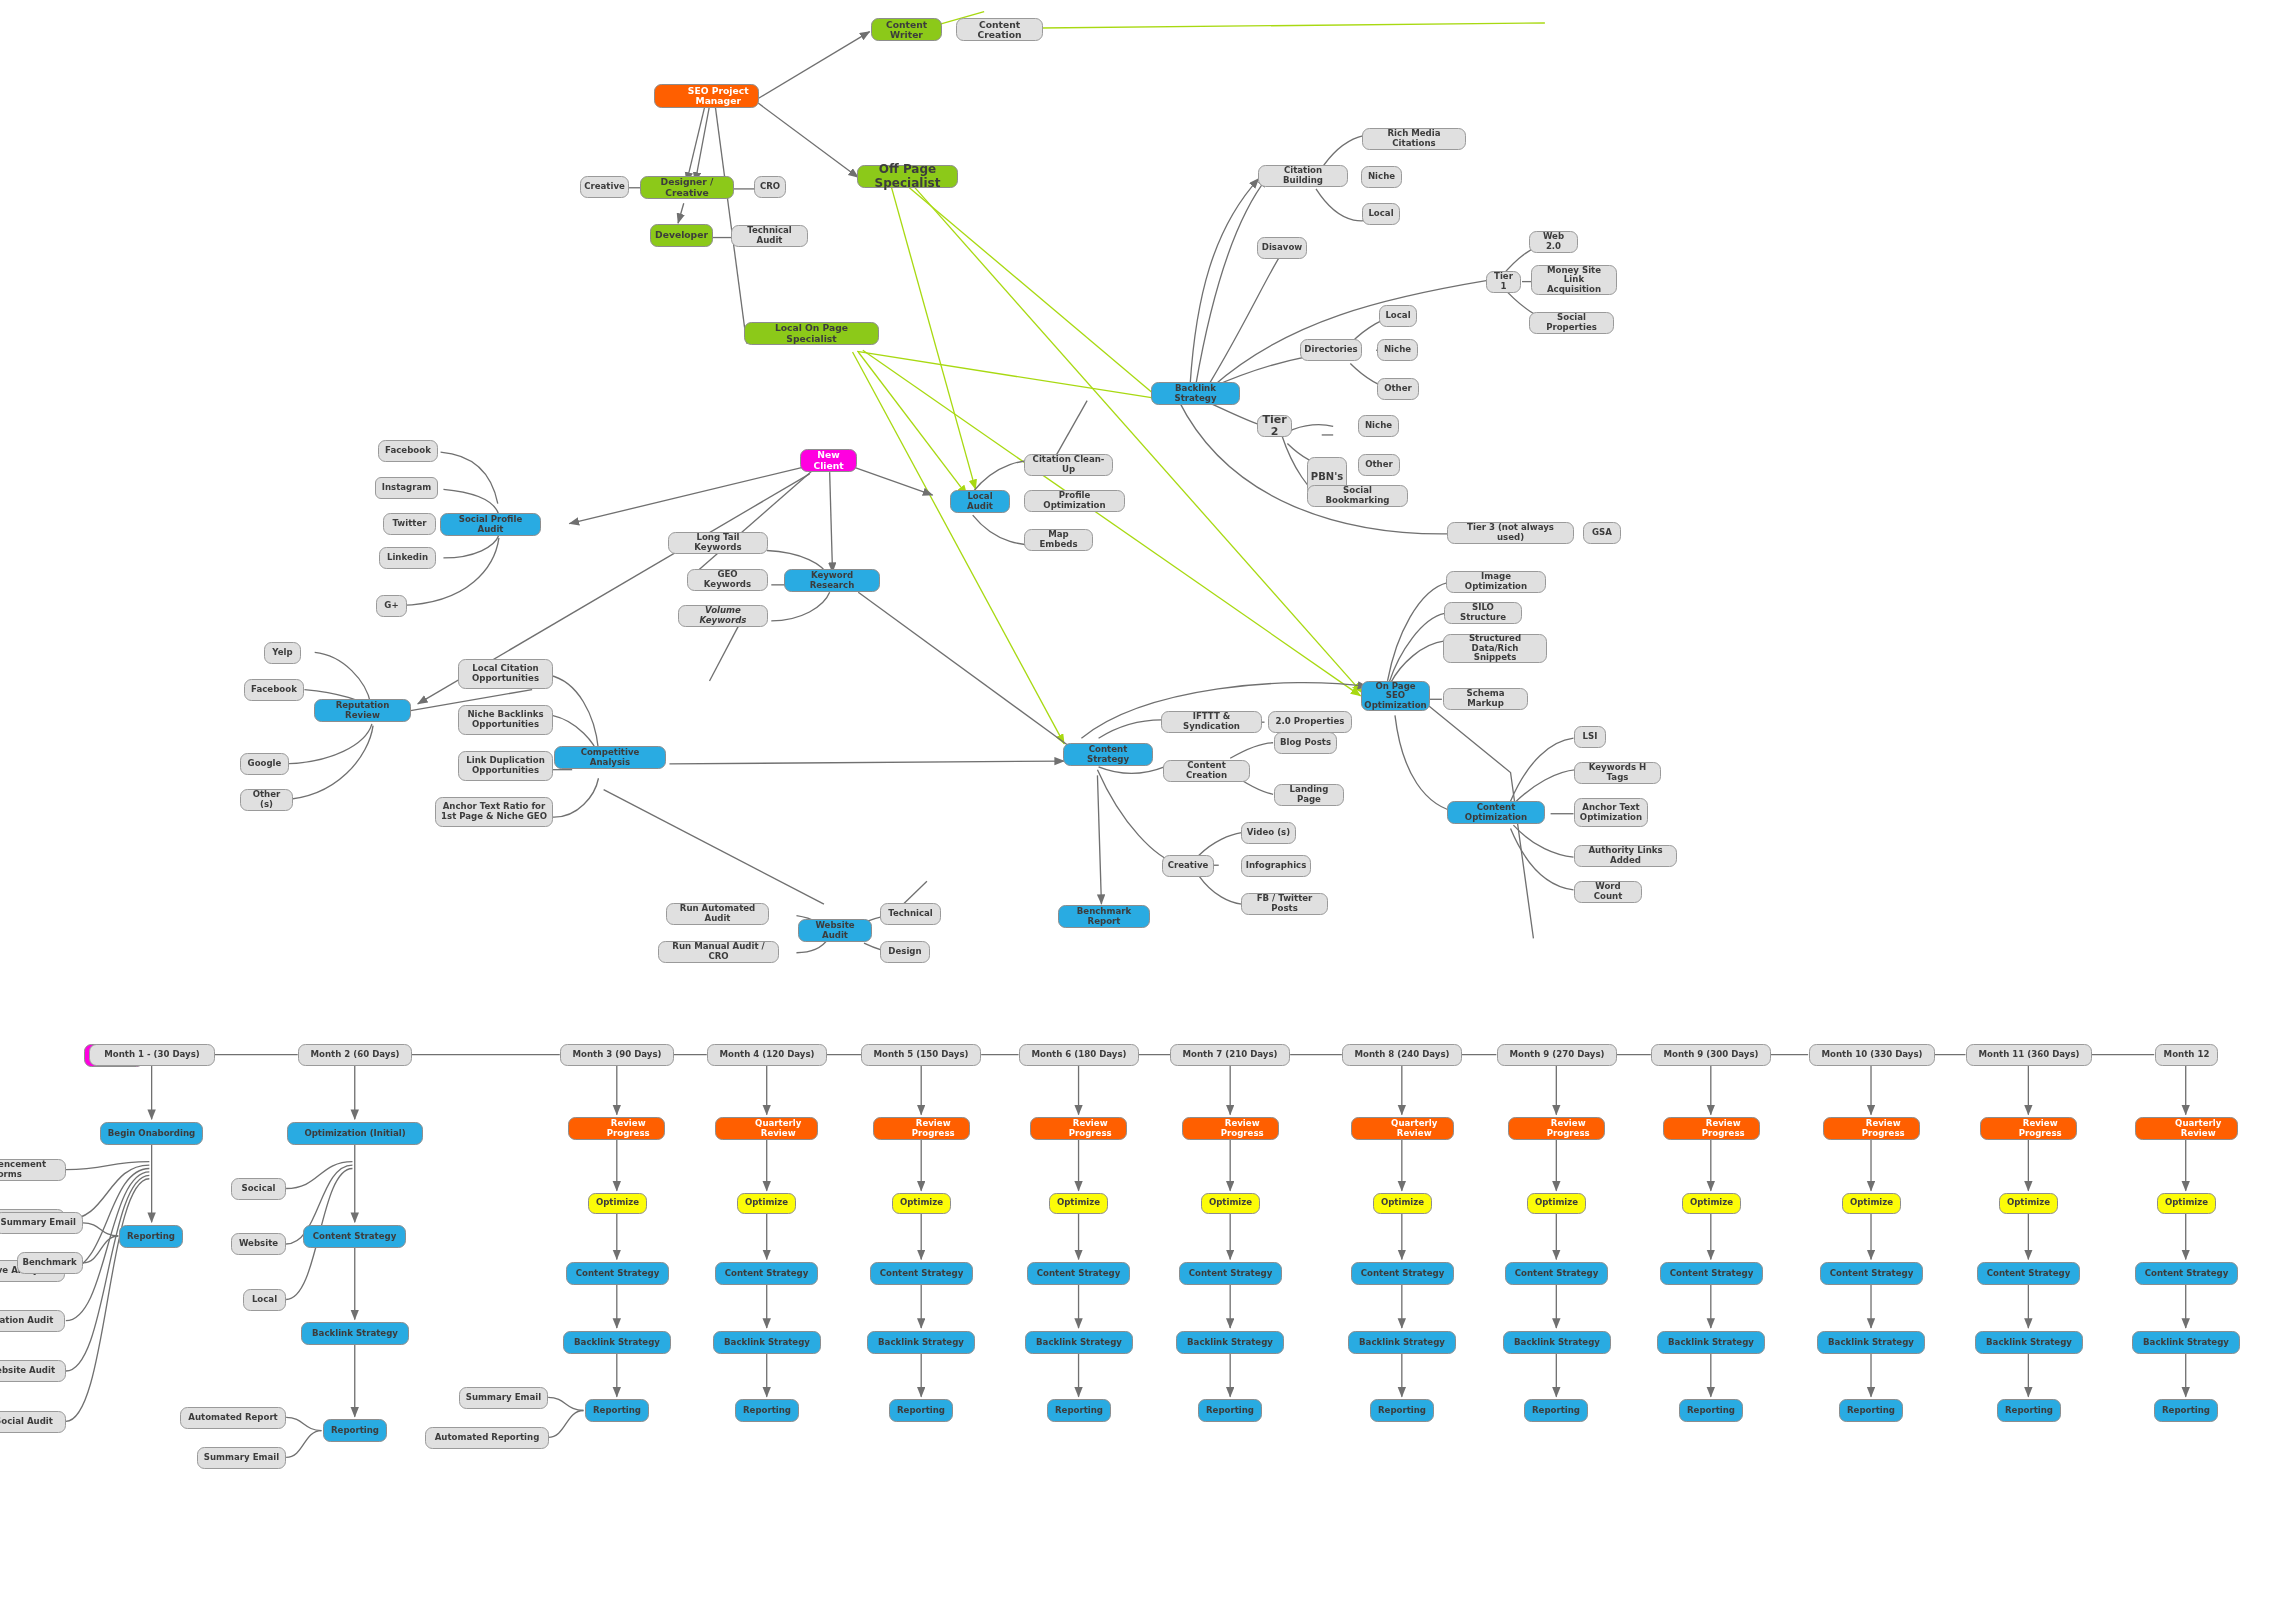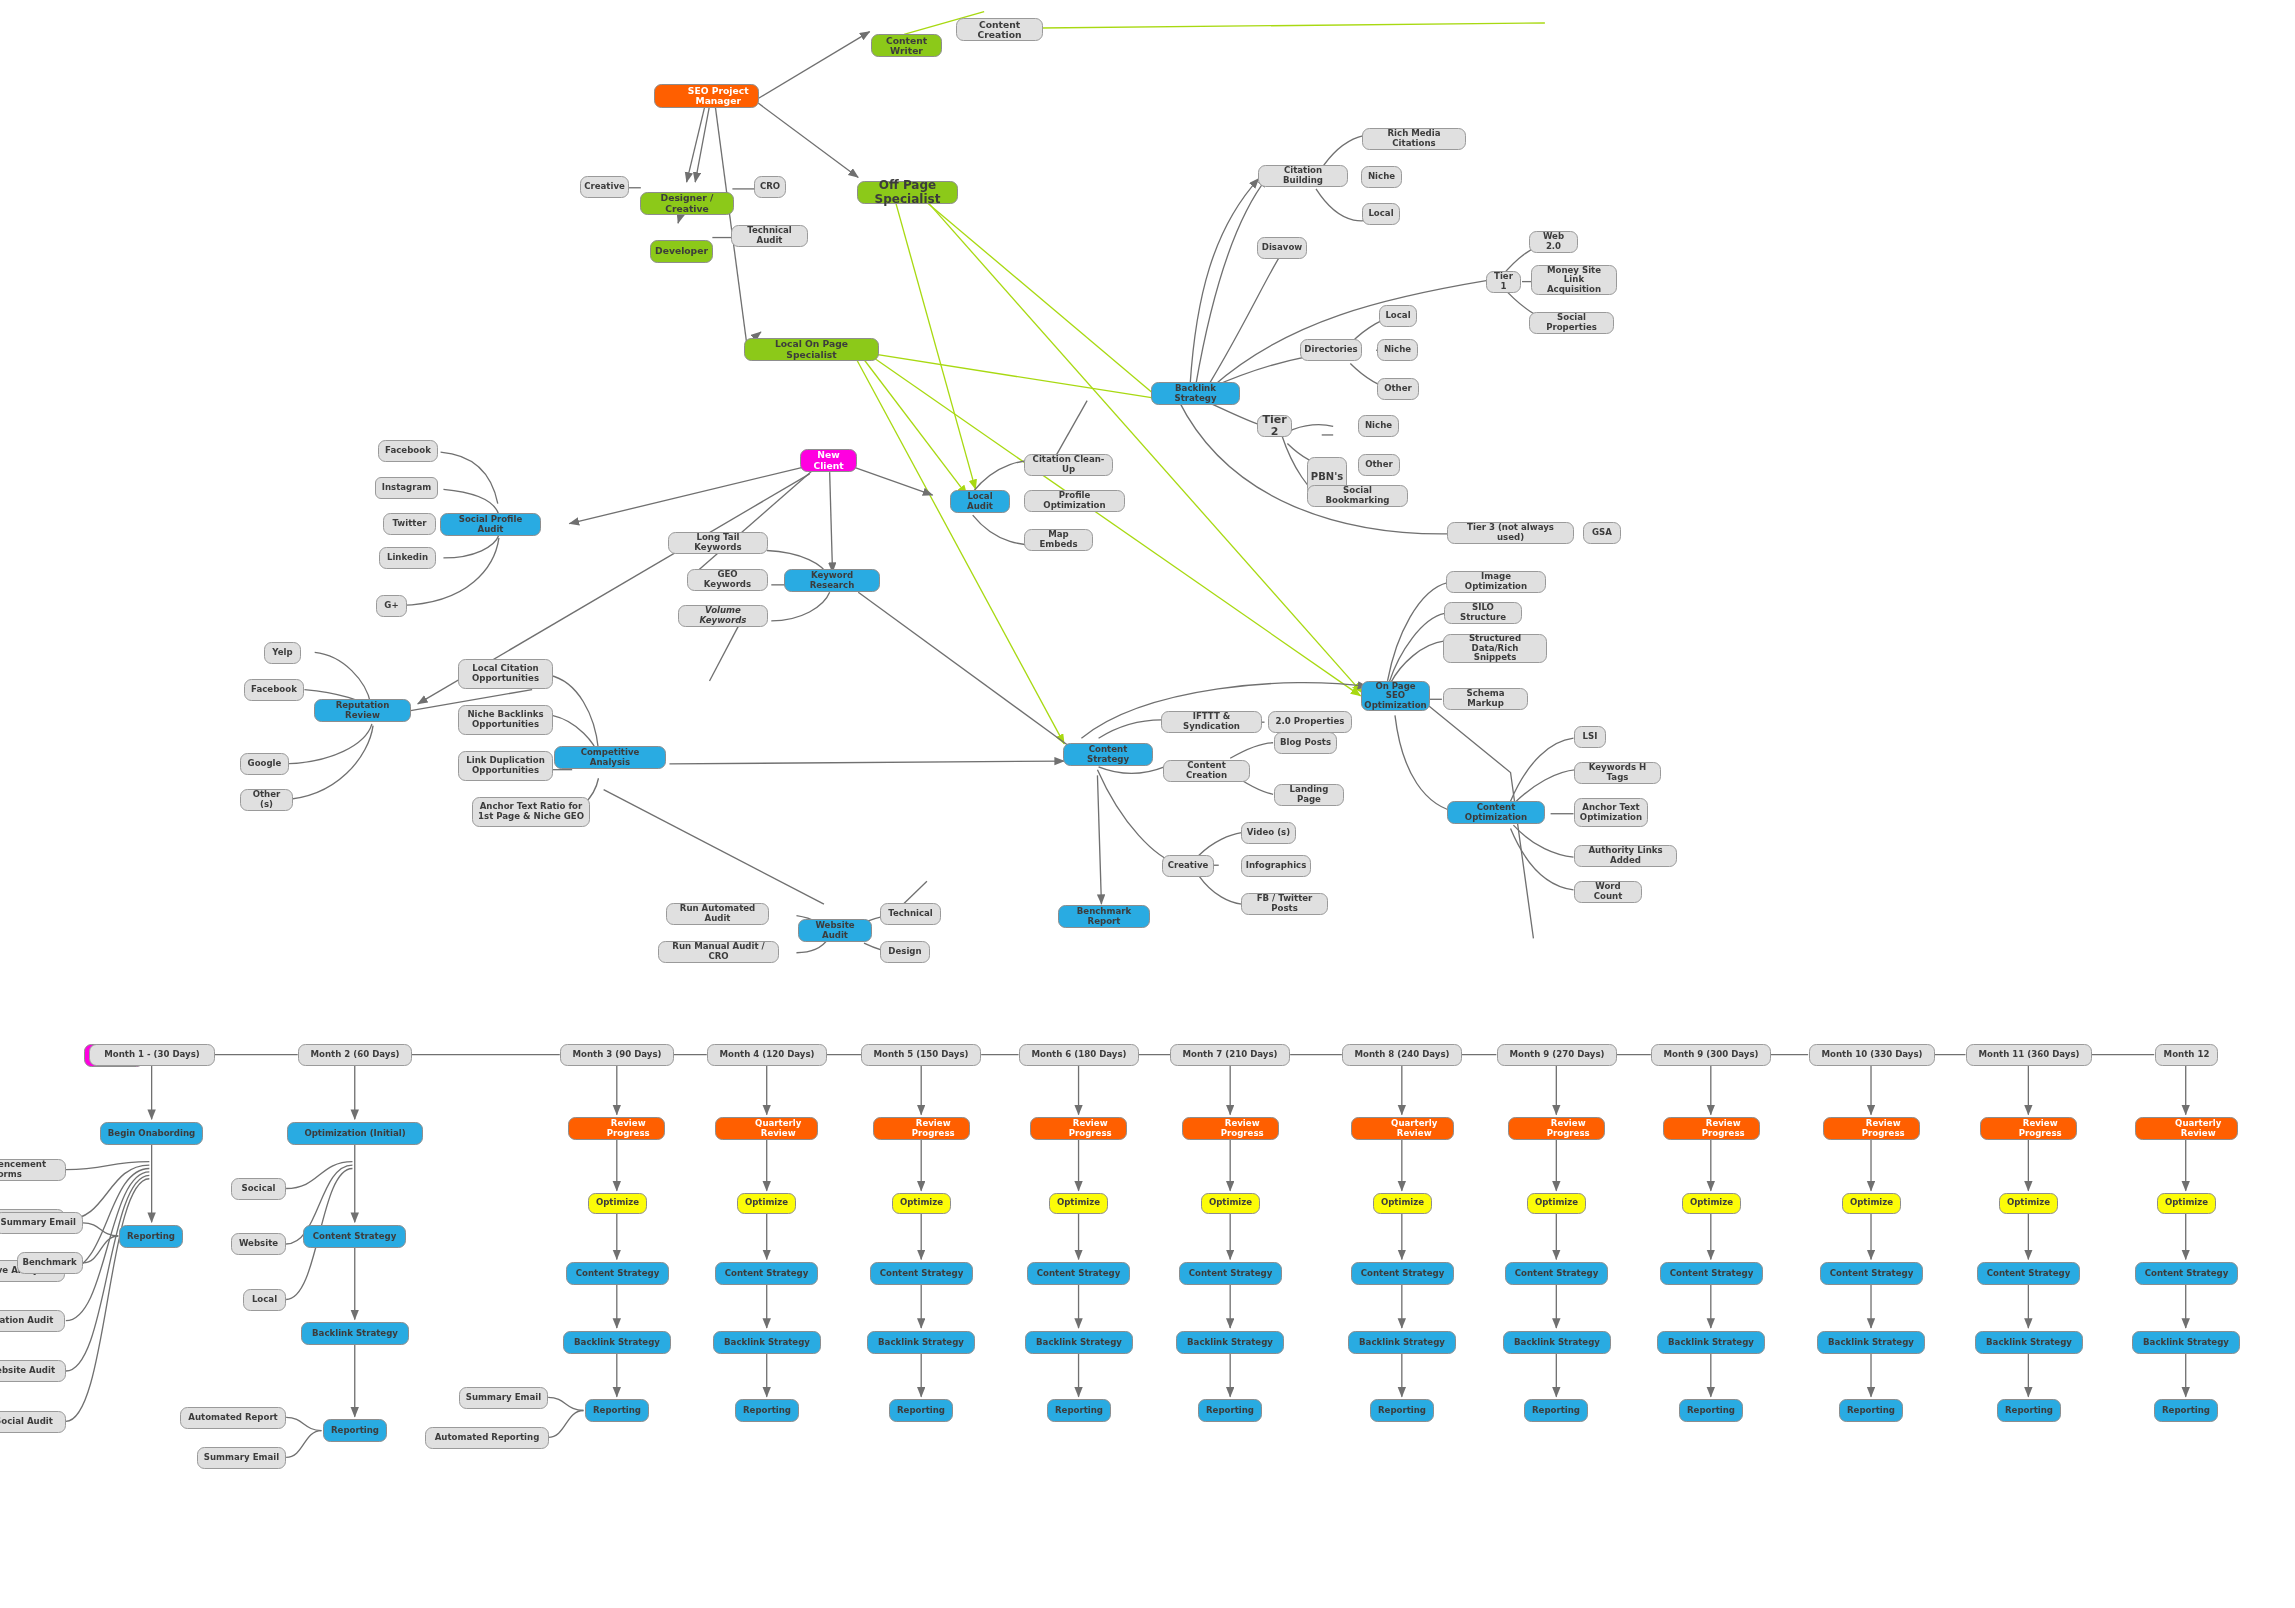--- a/index.html
+++ b/index.html
@@ -16,21 +16,21 @@
     background:#e0e0e0;
     color:#3c3c3c;
     font-weight:bold;
     line-height:1.12;
     padding:1.7px 4.6px;
     white-space:pre-line;
     z-index:5;
   }
   .n-grey{background:#e0e0e0;border-color:#9a9a9a;color:#3c3c3c;}
   .n-blue{background:#29abe2;border-color:#8d8d8d;color:#3c3c3c;}
-  .n-green{background:#8cc919;border-color:#8d8d8d;color:#3c3c3c;margin-top:16px;}
+  .n-green{background:#8cc919;border-color:#8d8d8d;color:#3c3c3c;}
   .n-orange{background:#ff5f00;border-color:#8d8d8d;color:#ffffff;padding-left:28px;}
   .n-magenta{background:#ff00e0;border-color:#8d8d8d;color:#ffffff;}
   .n-yellow{background:#fcfc08;border-color:#8d8d8d;color:#3c3c3c;}
 </style>
 </head>
 <body>
 
 <div id="stage">
 
   <svg class="edges" viewBox="0 0 4011 2810">
@@ -234,21 +234,21 @@
   <div class="node n-grey" style="left:240px;top:753px;width:49px;height:22px;font-size:8.6px;">Google</div>
   <div class="node n-grey" style="left:240px;top:789px;width:53px;height:22px;font-size:8.6px;">Other (s)</div>
 
   <div class="node n-grey" style="left:458px;top:659px;width:95px;height:30px;font-size:8.6px;">Local Citation
 Opportunities</div>
   <div class="node n-grey" style="left:458px;top:705px;width:95px;height:30px;font-size:8.6px;">Niche Backlinks
 Opportunities</div>
   <div class="node n-blue" style="left:554px;top:746px;width:112px;height:23px;font-size:8.6px;">Competitive Analysis</div>
   <div class="node n-grey" style="left:458px;top:751px;width:95px;height:30px;font-size:8.6px;">Link Duplication
 Opportunities</div>
-  <div class="node n-grey" style="left:435px;top:797px;width:118px;height:30px;font-size:8.6px;margin-left:37px;">Anchor Text Ratio for
+  <div class="node n-grey" style="left:435px;top:797px;width:118px;height:30px;font-size:8.6px;">Anchor Text Ratio for
 1st Page &amp; Niche GEO</div>
 
   <div class="node n-grey" style="left:1161px;top:711px;width:101px;height:22px;font-size:8.6px;">IFTTT &amp; Syndication</div>
   <div class="node n-grey" style="left:1268px;top:711px;width:84px;height:22px;font-size:8.6px;">2.0 Properties</div>
   <div class="node n-blue" style="left:1063px;top:743px;width:90px;height:23px;font-size:8.6px;">Content Strategy</div>
   <div class="node n-grey" style="left:1163px;top:760px;width:87px;height:22px;font-size:8.6px;">Content Creation</div>
   <div class="node n-grey" style="left:1274px;top:732px;width:63px;height:22px;font-size:8.6px;">Blog Posts</div>
   <div class="node n-grey" style="left:1274px;top:784px;width:70px;height:22px;font-size:8.6px;">Landing Page</div>
 
   <div class="node n-grey" style="left:1241px;top:822px;width:55px;height:22px;font-size:8.6px;">Video (s)</div>

